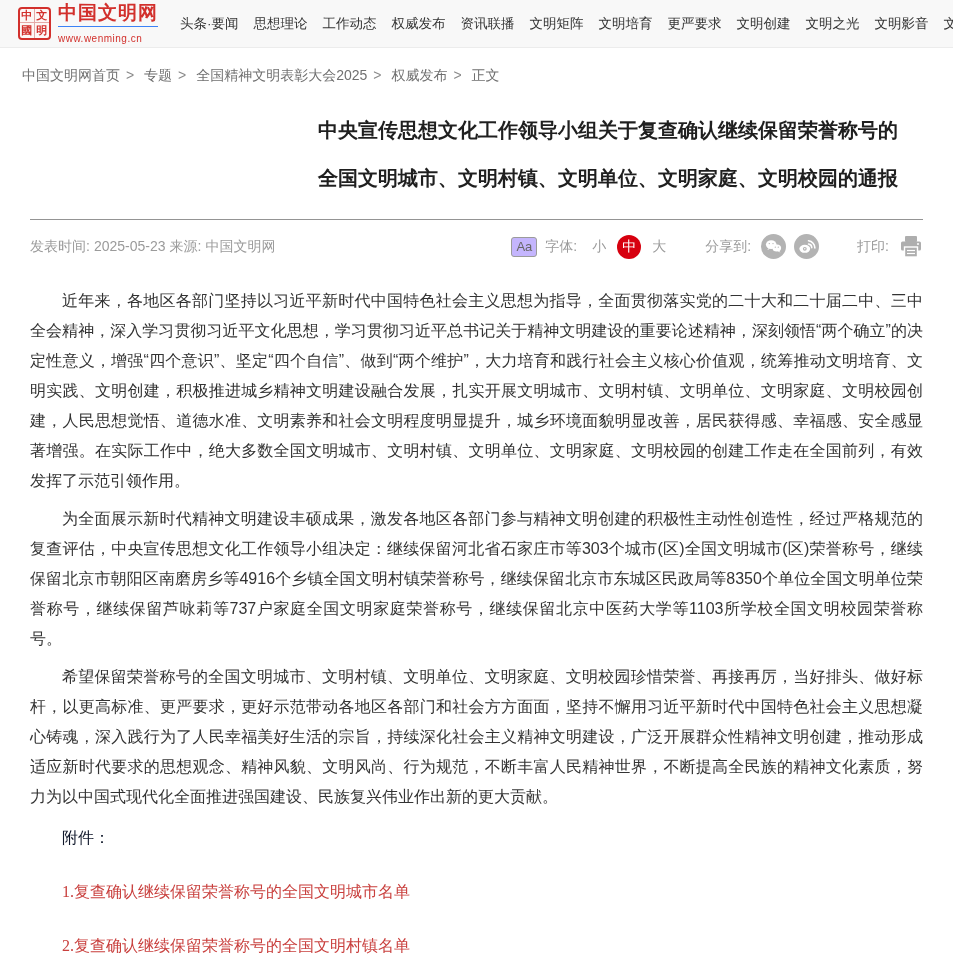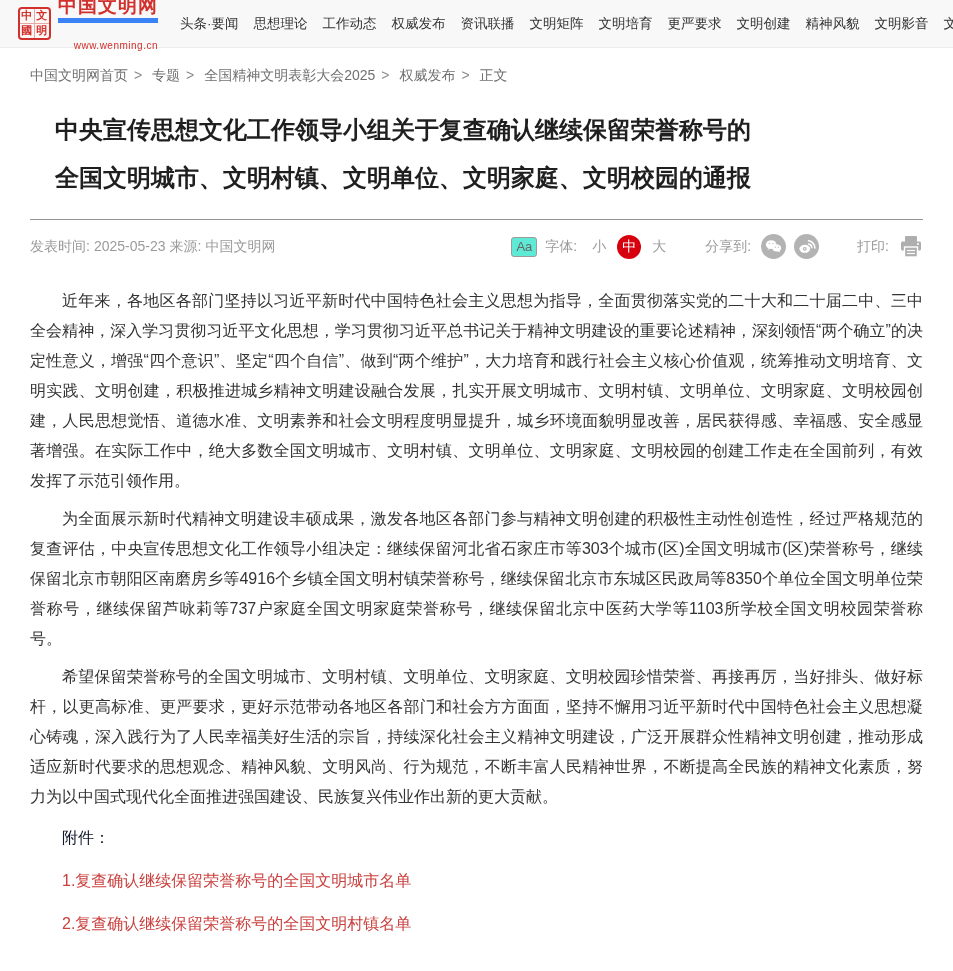--- a/index.html
+++ b/index.html
@@ -20,66 +20,66 @@
     width:33px; height:33px; border:2px solid #d2302c; border-radius:4px;
     display:grid; grid-template-columns:1fr 1fr; grid-template-rows:1fr 1fr;
     background:#fdf7f6; color:#d2302c; font-weight:bold; font-size:11px;
   }
   .seal span { display:flex; align-items:center; justify-content:center; line-height:1; }
   .seal span:nth-child(1){ border-right:1px solid #e4a9a7; border-bottom:1px solid #e4a9a7; }
   .seal span:nth-child(2){ border-bottom:1px solid #e4a9a7; }
   .seal span:nth-child(3){ border-right:1px solid #e4a9a7; }
   .logo-text { display:flex; flex-direction:column; line-height:1.1; }
   .site-name { color:#d2302c; font-weight:bold; font-size:19px; letter-spacing:1px; }
-  .site-url { color:#d2302c; font-size:10px; border-top:5px solid #3b82f6; margin-top:2px; padding-top:17px; letter-spacing:.5px;text-align:right; }
+  .site-url { color:#d2302c; font-size:10px; border-top:1px solid #3b82f6; margin-top:2px; padding-top:6px; letter-spacing:.5px; }
   .nav-items { display:flex; gap:15px; font-size:13.5px; color:#333; }
 
   
-  .breadcrumb { padding:19px 30px 0; font-size:14px; color:#707070; }
+  .breadcrumb { padding:19px 22px 0; font-size:14px; color:#707070; }
   .crumb-sep { margin:0 6px; color:#8a8a8a; }
   .crumb:last-child .crumb-sep { display:none; }
 
   
   .title {
-    margin:21px 55px 0; text-align:left; font-weight:700;
-    font-size:24px; line-height:48px; color:#1f1f1f;
+    margin:21px 55px 0; text-align:right; font-weight:700;
+    font-size:20px; line-height:48px; color:#1f1f1f;
   }
   .title-line { display:block; }
 
   
   .rule { margin:17px 30px 0; border-top:1px solid #949494; }
 
   
   .meta-row {
     display:flex; justify-content:space-between; align-items:center;
     padding:14px 30px 0; font-size:14px; color:#9b9b9b;
   }
   .meta-left span { margin-right:4px; }
   .toolbar { display:flex; align-items:center; }
   .aa-icon {
     border:1px solid #9b9b9b; border-radius:3px; padding:1px 4px 2px;
-    font-size:13px; color:#666; background:#5eead4; margin-right:8px;
+    font-size:13px; color:#666; background:#c4b5fd; margin-right:8px;
   }
   .tb-label { margin-right:10px; }
   .fs-btn {
     display:inline-flex; align-items:center; justify-content:center;
     width:24px; height:24px; border-radius:50%; font-size:14px; color:#9b9b9b; margin-right:6px;
   }
   .fs-btn.selected { background:#d7000f; color:#fff; }
   .share-label { margin-left:28px; }
   .print-label { margin-left:30px; }
   .share-btn { display:inline-flex; margin-right:8px; }
   .print-btn { display:inline-flex; }
 
   
   .bodywrap { padding:27px 30px 0; font-size:16px; line-height:30px; color:#333; }
   .salutation { margin:0 0 8px; }
   .para { text-indent:2em; margin:0 0 8px; text-align:justify; }
   .attach-label { color:#0f172a; text-indent:2em; margin-top:11px; }
-  .attach-row { text-indent:2em; margin-top:13px; }
+  .attach-row { text-indent:2em; margin-top:24px;font-family:Liberation Serif, serif; }
   .attach-link { color:#c9403e; }
 </style>
 </head>
 <body>
 
 <header class="topnav">
   <a class="logo">
     <span class="seal">
       <span>中</span>
       <span>文</span>
@@ -104,21 +104,21 @@
       <a class="nav-item">资讯联播</a>
 
       <a class="nav-item">文明矩阵</a>
 
       <a class="nav-item">文明培育</a>
 
       <a class="nav-item">更严要求</a>
 
       <a class="nav-item">文明创建</a>
 
-      <a class="nav-item">精神风貌</a>
+      <a class="nav-item">文明之光</a>
 
       <a class="nav-item">文明影音</a>
 
       <a class="nav-item">文明矩阵</a>
     </nav>
 </header>
 
 <div class="breadcrumb">
   
 

